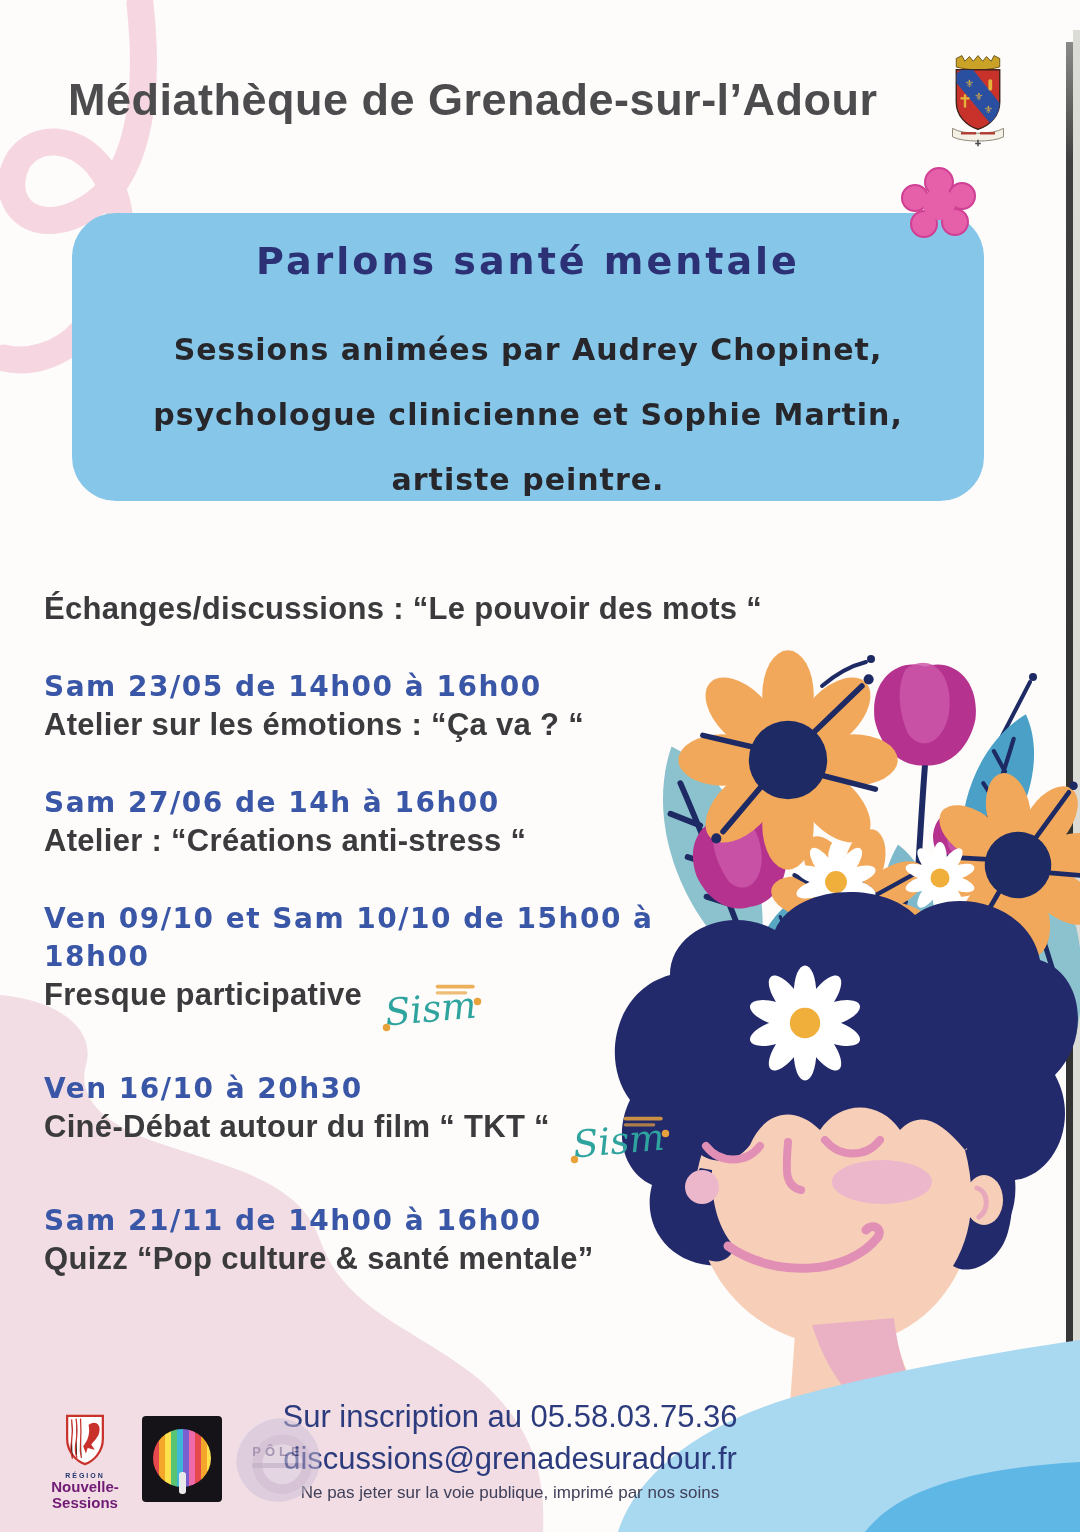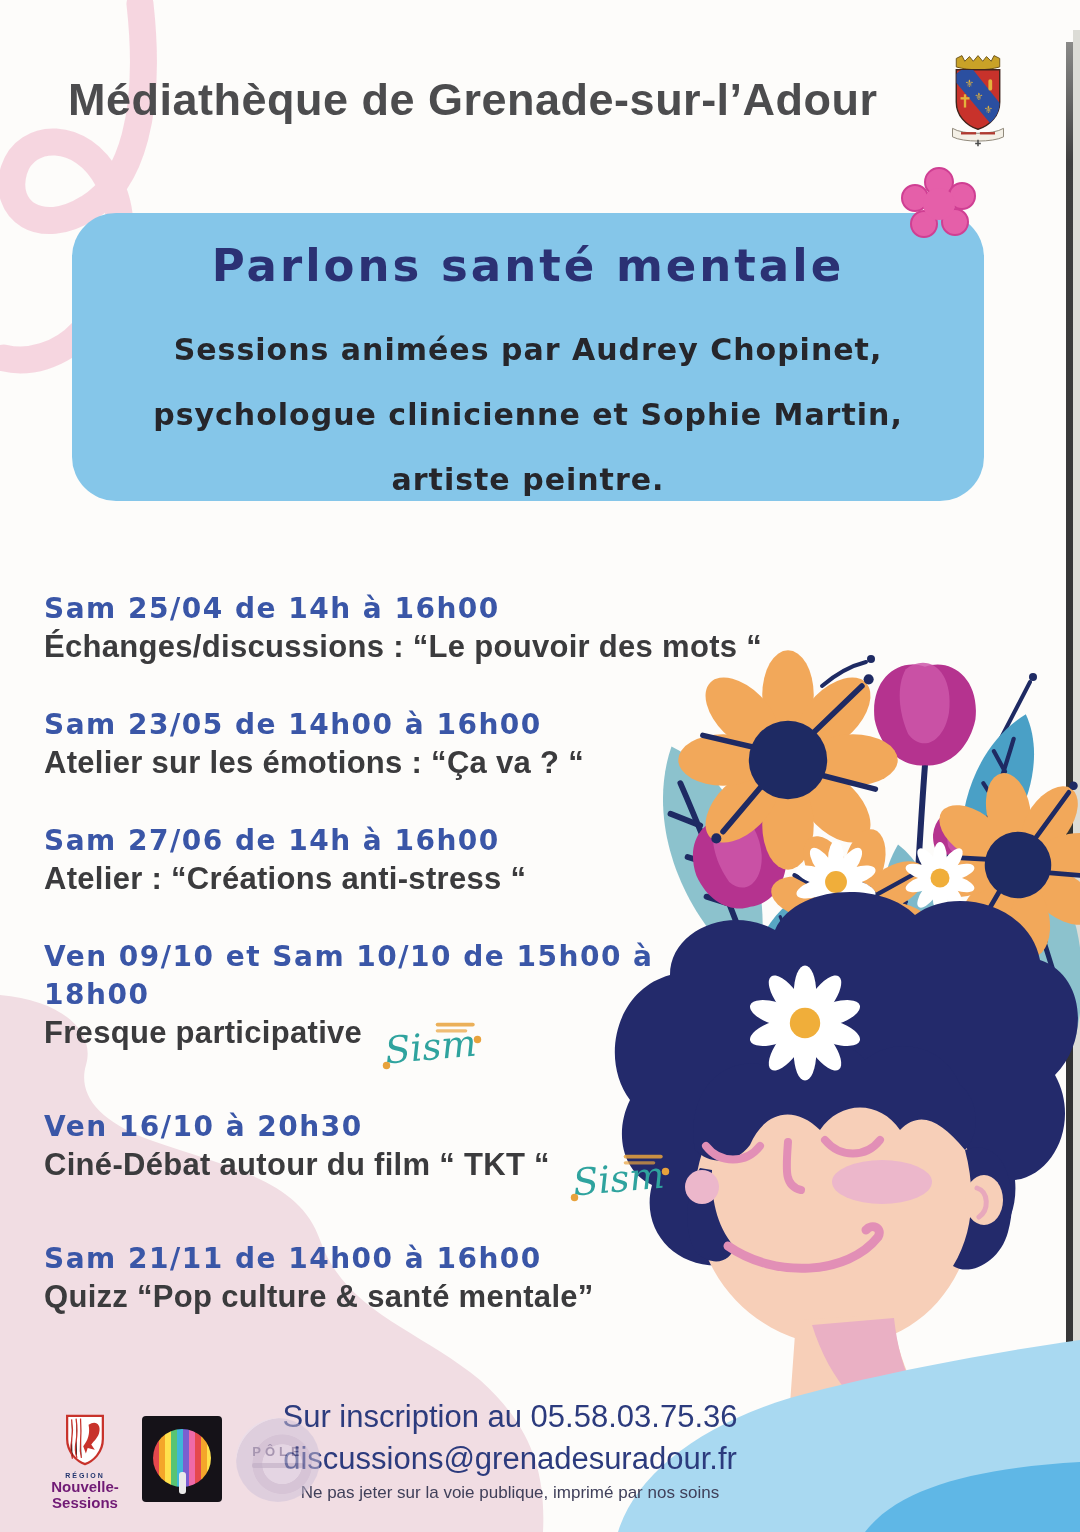--- a/index.html
+++ b/index.html
@@ -20,21 +20,21 @@
     font-family:"Liberation Sans",sans-serif;
   }
   .crest{position:absolute;left:944px;top:50px;z-index:3;}
   
   .banner{
     position:absolute;left:72px;top:213px;width:912px;height:288px;z-index:2;
     background:#85c6e9;border-radius:44px;text-align:center;padding-top:26px;box-sizing:border-box;
   }
   .banner-title{
     font-family:"DejaVu Sans",sans-serif;font-weight:bold;
-    font-size:45px;color:#2b3174;letter-spacing:3px;height:76px;
+    font-size:38px;color:#2b3174;letter-spacing:3px;height:76px;
   }
   .banner-sub{
     font-family:"DejaVu Sans",sans-serif;font-weight:bold;
     font-size:30px;color:#26262b;line-height:61px;letter-spacing:1px;margin-top:4px;
   }
   .corner-flower{position:absolute;left:898px;top:166px;z-index:4;}
   
   .events{position:absolute;left:44px;top:590px;width:660px;z-index:5;}
   .event{margin-bottom:33px;}
   .event-date{
@@ -249,21 +249,20 @@
     <path fill="#eab0c4" d="M252,695 C270,752 305,792 352,804 C368,808 382,809 396,806 C362,788 340,744 334,688 Z"></path>
 
     <path fill="#a9d9f1" d="M58,902 C75,845 140,795 230,768 C300,748 420,724 520,710 L520,902 Z"></path>
     <path fill="#5fb7e6" d="M305,902 C340,856 420,838 520,832 L520,902 Z"></path>
 
     <use href="#daisy" transform="translate(245,393) scale(1.6)"></use>
   </svg>
 
   <div class="events">
     <div class="event">
-      <div class="event-date">Sam 25/04 de 14h à 16h00</div>
       <div class="event-desc-row">
         <span class="event-desc">Échanges/discussions :  “Le pouvoir des mots “</span>
 
       </div>
     </div>
 
     <div class="event">
       <div class="event-date">Sam 23/05 de 14h00 à 16h00</div>
       <div class="event-desc-row">
         <span class="event-desc">Atelier sur les émotions : “Ça va ? “</span>

